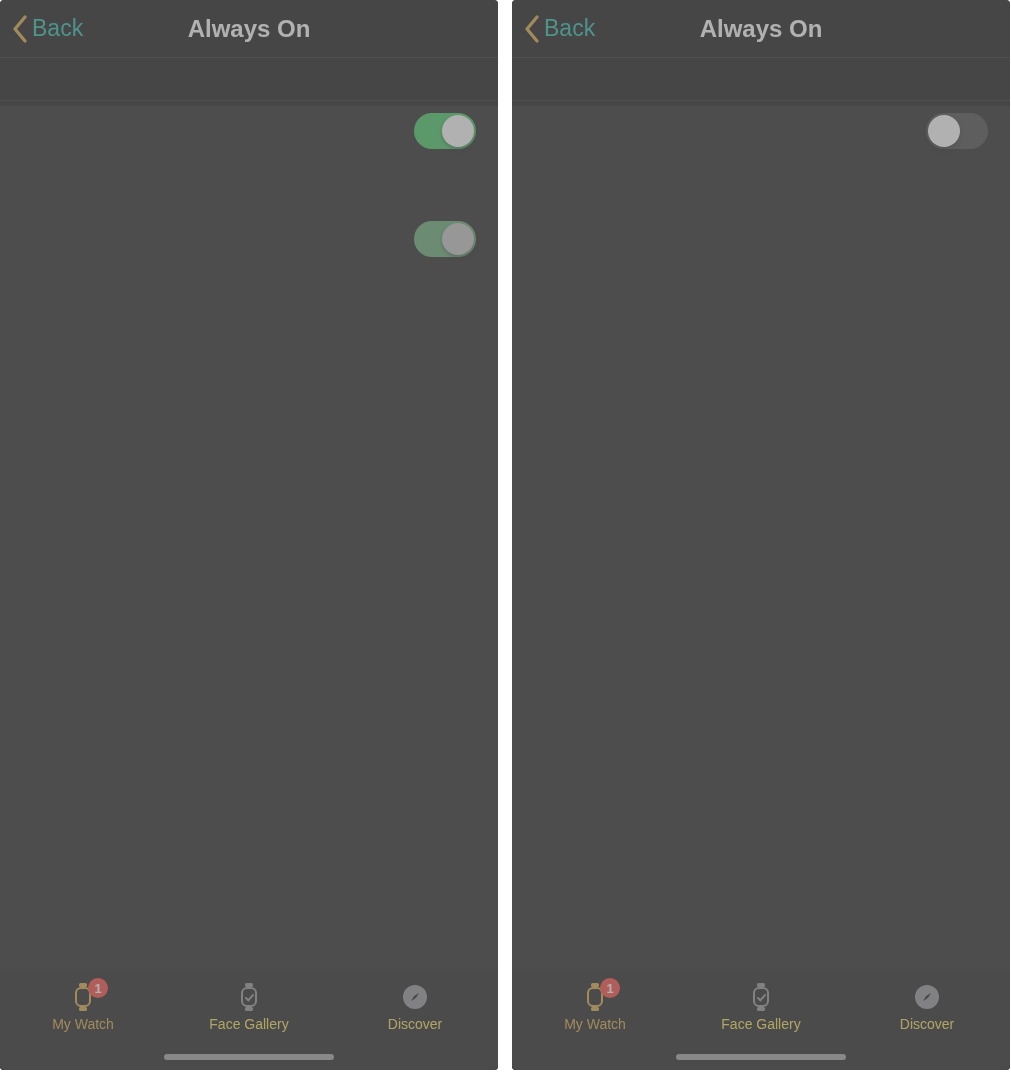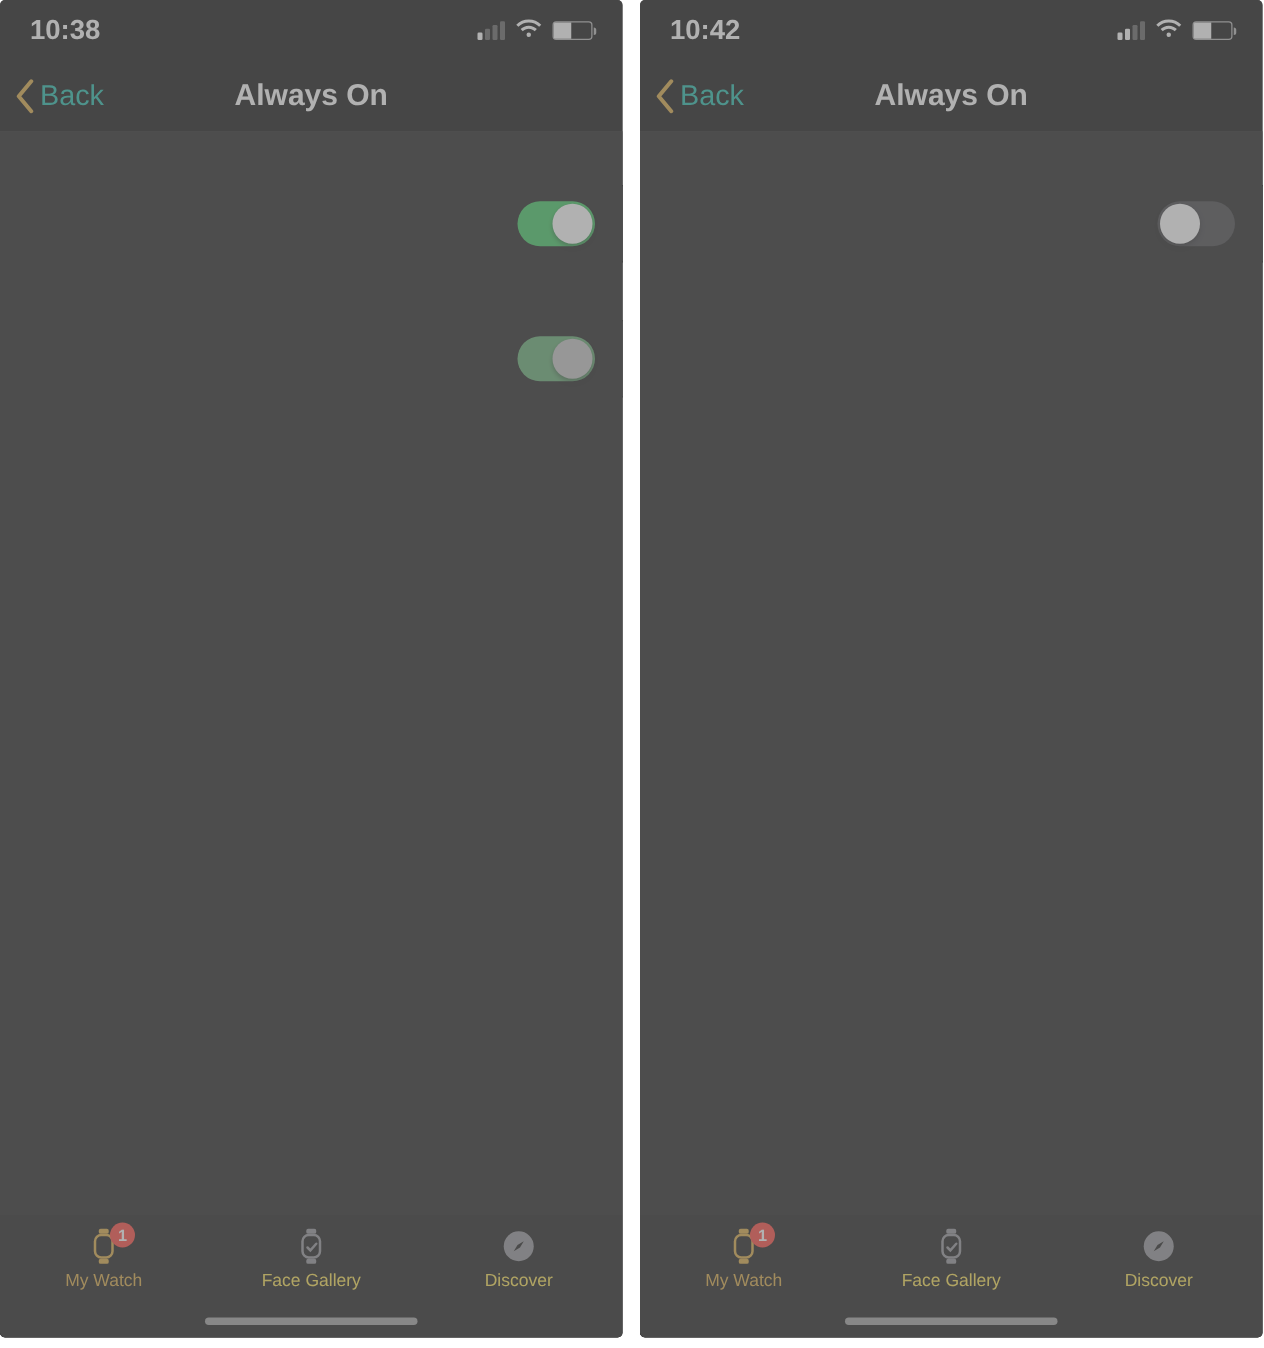--- a/index.html
+++ b/index.html
@@ -54,39 +54,20 @@
   .homebar { position: absolute; bottom: 10px; left: 50%; transform: translateX(-50%); width: 170px; height: 6px; background: rgba(255,255,255,0.6); border-radius: 3px; }
 </style>
 </head>
 <body>
 
 <div class="stage">
 
   <div class="phone">
     <div class="bgarea" style="top:106px; bottom:98px;"></div>
 
-    <div class="statusbar">
-      <span>10:38</span>
-      <div class="status-icons">
-        <div class="signal">
-          <div class="b b1 on"></div>
-            <div class="b b2"></div>
-            <div class="b b3"></div>
-            <div class="b b4"></div>
-        </div>
-        <span>
-          <svg width="22" height="16" viewBox="0 0 22 16">
-              <path d="M11 14.5a1.8 1.8 0 100-3.6 1.8 1.8 0 000 3.6zM4.5 8.2C6.2 6.5 8.5 5.5 11 5.5s4.8 1 6.5 2.7l-1.7 1.7C14.5 8.6 12.8 7.9 11 7.9s-3.5.7-4.8 2L4.5 8.2zM1 4.7C3.6 2.1 7.1.6 11 .6s7.4 1.5 10 4.1l-1.7 1.7C17.1 4.2 14.2 3 11 3S4.9 4.2 2.7 6.4L1 4.7z" fill="#fff"></path>
-            </svg>
-        </span>
-        <div class="battery">
-            <div class="fill"></div>
-          </div>
-      </div>
-    </div>
 
     <div class="navbar">
       <div class="backbtn">
         <svg class="chev" viewBox="0 0 16 28">
             <path d="M13 2L3 14l10 12" stroke="#d8a438" stroke-width="3.2" fill="none" stroke-linecap="round" stroke-linejoin="round"></path>
           </svg>
         <span>Back</span>
       </div>
       <div class="navtitle">Always On</div>
     </div>
@@ -144,39 +125,20 @@
         <span>Discover</span>
       </div>
     </div>
     <div class="homebar"></div>
     <div class="dim"></div>
   </div>
 
   <div class="phone">
     <div class="bgarea" style="top:106px; bottom:98px;"></div>
 
-    <div class="statusbar">
-      <span>10:42</span>
-      <div class="status-icons">
-        <div class="signal">
-          <div class="b b1 on"></div>
-            <div class="b b2 on"></div>
-            <div class="b b3"></div>
-            <div class="b b4"></div>
-        </div>
-        <span>
-          <svg width="22" height="16" viewBox="0 0 22 16">
-              <path d="M11 14.5a1.8 1.8 0 100-3.6 1.8 1.8 0 000 3.6zM4.5 8.2C6.2 6.5 8.5 5.5 11 5.5s4.8 1 6.5 2.7l-1.7 1.7C14.5 8.6 12.8 7.9 11 7.9s-3.5.7-4.8 2L4.5 8.2zM1 4.7C3.6 2.1 7.1.6 11 .6s7.4 1.5 10 4.1l-1.7 1.7C17.1 4.2 14.2 3 11 3S4.9 4.2 2.7 6.4L1 4.7z" fill="#fff"></path>
-            </svg>
-        </span>
-        <div class="battery">
-            <div class="fill"></div>
-          </div>
-      </div>
-    </div>
 
     <div class="navbar">
       <div class="backbtn">
         <svg class="chev" viewBox="0 0 16 28">
             <path d="M13 2L3 14l10 12" stroke="#d8a438" stroke-width="3.2" fill="none" stroke-linecap="round" stroke-linejoin="round"></path>
           </svg>
         <span>Back</span>
       </div>
       <div class="navtitle">Always On</div>
     </div>

